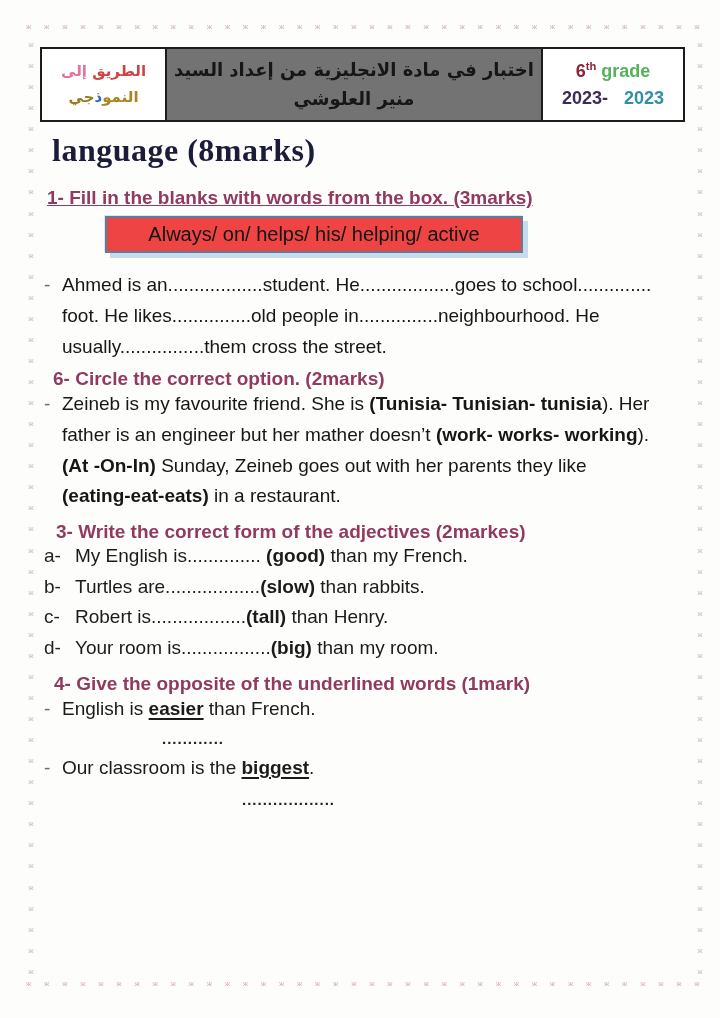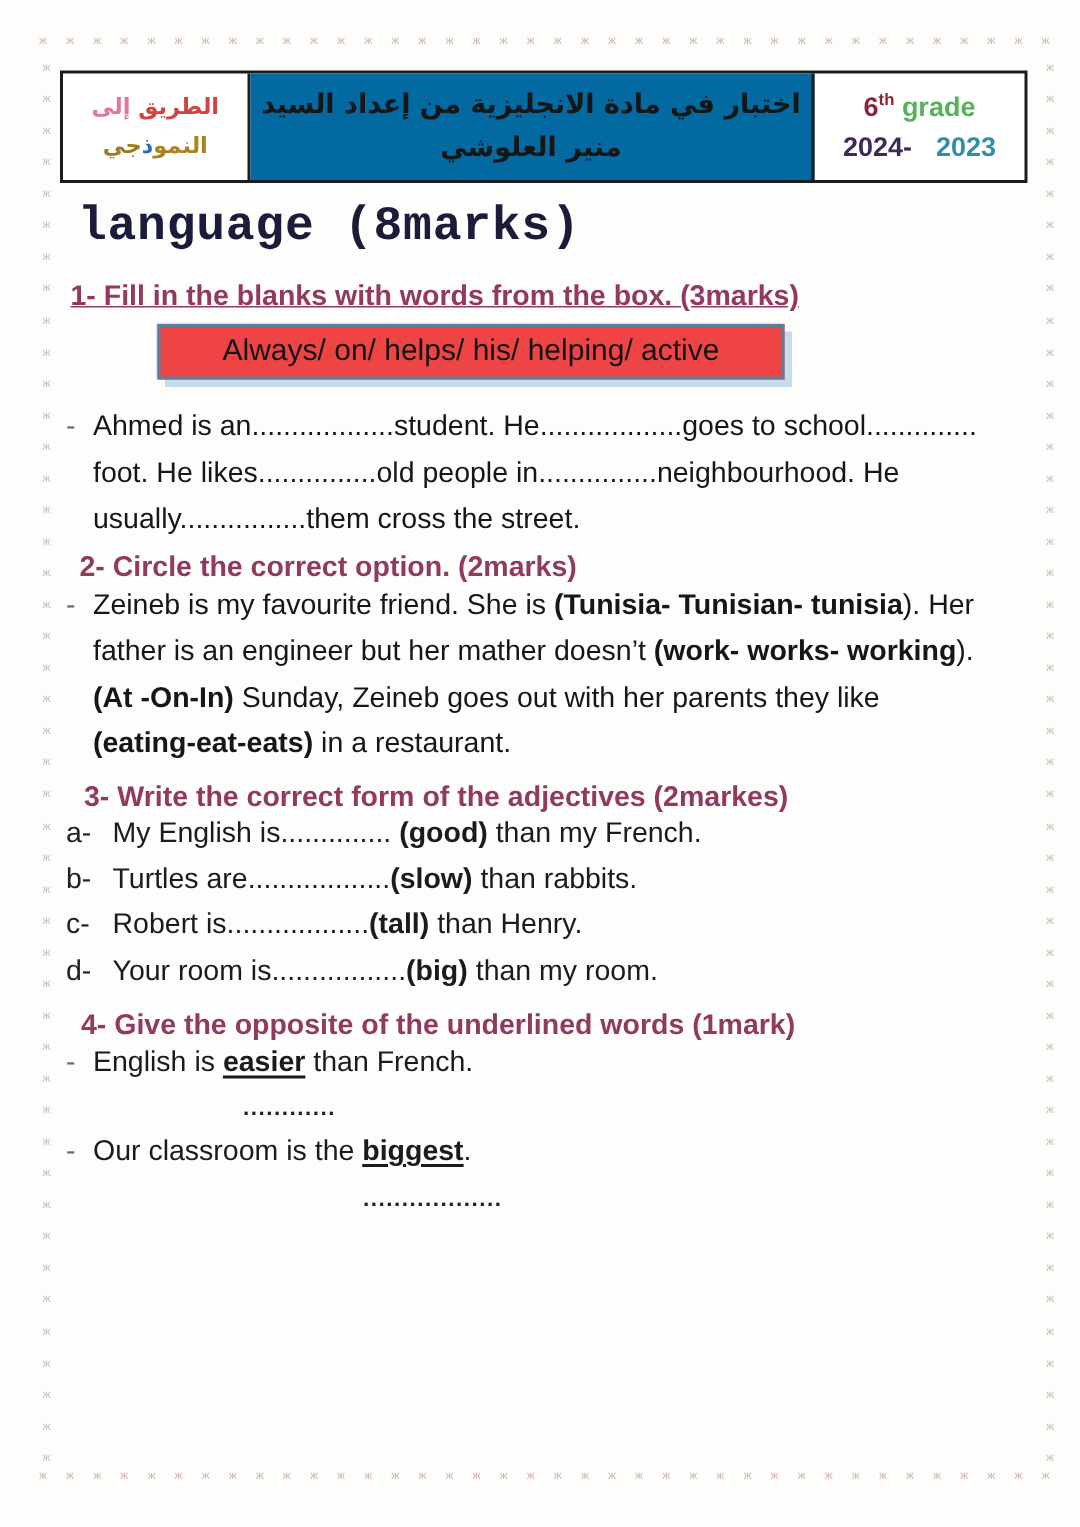--- a/index.html
+++ b/index.html
@@ -16,25 +16,25 @@
     justify-content:space-between;align-items:center;color:#c3abab;font-size:8px;opacity:.8;width:10px;}
   .border-left{left:26px;}
   .border-right{right:15px;}
   
   .header-table{position:absolute;top:47px;left:40px;width:641px;height:71px;display:flex;
     border:2px solid #1c1c1c;background:#ffffff;}
   .cell{display:flex;flex-direction:column;justify-content:center;align-items:center;text-align:center;}
   .cell-left{width:123px;border-right:2px solid #1c1c1c;font-family:"DejaVu Sans",sans-serif;
     font-weight:bold;font-size:15px;line-height:1.7;}
   .cell-center{flex:1;border-right:2px solid #1c1c1c;font-family:"DejaVu Sans",sans-serif;
-    font-weight:bold;font-size:18px;line-height:1.6;color:#161616;background:#0369a1;}
+    font-weight:bold;font-size:18px;line-height:1.6;color:#161616;background:#737373;}
   .cell-right{width:140px;font-weight:bold;line-height:1.45;font-size:18px;}
   .cell-right sup{font-size:62%;}
   
-  .page-title{position:absolute;top:132px;left:52px;font-family:Liberation Mono, monospace;
+  .page-title{position:absolute;top:132px;left:52px;font-family:Liberation Serif, serif;
     font-weight:bold;font-size:32px;color:#1b1b3a;letter-spacing:.5px;}
   .q-heading{position:absolute;font-weight:bold;font-size:19px;color:#91395f;white-space:nowrap;}
   #q1-heading{top:187px;left:47px;text-decoration:underline;}
   #q2-heading{top:368px;left:53px;}
   #q3-heading{top:521px;left:56px;}
   #q4-heading{top:673px;left:54px;}
   
   .word-box{position:absolute;top:216px;left:105px;width:414px;height:33px;background:#ef4444;
     border:2px solid #5f7d99;box-shadow:5px 5px 0 #c6dbec,-1px -1px 0 #d9e8f3;
     display:flex;align-items:center;justify-content:center;font-size:20px;color:#141414;}
@@ -238,21 +238,21 @@
     <div class="cell cell-left" dir="rtl">
       <div><span style="color: rgb(207, 67, 67);">الطريق </span><span style="color: rgb(226, 115, 156);">إلى</span></div>
       <div><span style="color: rgb(171, 131, 31);">النمو</span><span style="color: rgb(47, 102, 189);">ذ</span><span style="color: rgb(156, 122, 30);">جي</span></div>
     </div>
     <div class="cell cell-center" dir="rtl">
       <div>اختبار في مادة الانجليزية من إعداد السيد</div>
       <div>منير العلوشي</div>
     </div>
     <div class="cell cell-right">
       <div><span class="b" style="color: rgb(138, 36, 56);">6</span><sup class="b" style="color: rgb(138, 36, 56);">th</sup><span class="b" style="color: rgb(86, 178, 89);"> grade</span></div>
-      <div><span class="b" style="color: rgb(62, 42, 88);">2024-</span><span class="b" style="color: rgb(46, 143, 166); margin-left: 16px;">2023</span></div>
+      <div><span class="b" style="color: rgb(62, 42, 88);">2023-</span><span class="b" style="color: rgb(46, 143, 166); margin-left: 16px;">2023</span></div>
     </div>
   </div>
 
   <div class="page-title">language (8marks)</div>
 
   <div class="q-heading" id="q1-heading">1- Fill in the blanks with words from the box. (3marks)</div>
   <div class="word-box">Always/ on/ helps/ his/ helping/ active</div>
   <div class="para" id="q1-para">
     <div class="pline">
       <span class="bullet">-</span>
@@ -261,21 +261,21 @@
     <div class="pline">
       <span class="bullet"></span>
       <span><span>foot. He likes...............old people in...............neighbourhood. He</span></span>
     </div>
     <div class="pline">
       <span class="bullet"></span>
       <span><span>usually................them cross the street.</span></span>
     </div>
   </div>
 
-  <div class="q-heading" id="q2-heading">2- Circle the correct option. (2marks)</div>
+  <div class="q-heading" id="q2-heading">6- Circle the correct option. (2marks)</div>
   <div class="para" id="q2-para">
     <div class="pline">
       <span class="bullet">-</span>
       <span><span>Zeineb is my favourite friend. She is </span><span class="b">(Tunisia- Tunisian- tunisia</span><span>). Her</span></span>
     </div>
     <div class="pline">
       <span class="bullet"></span>
       <span><span>father is an engineer but her mather doesn’t </span><span class="b">(work- works- working</span><span>).</span></span>
     </div>
     <div class="pline">

